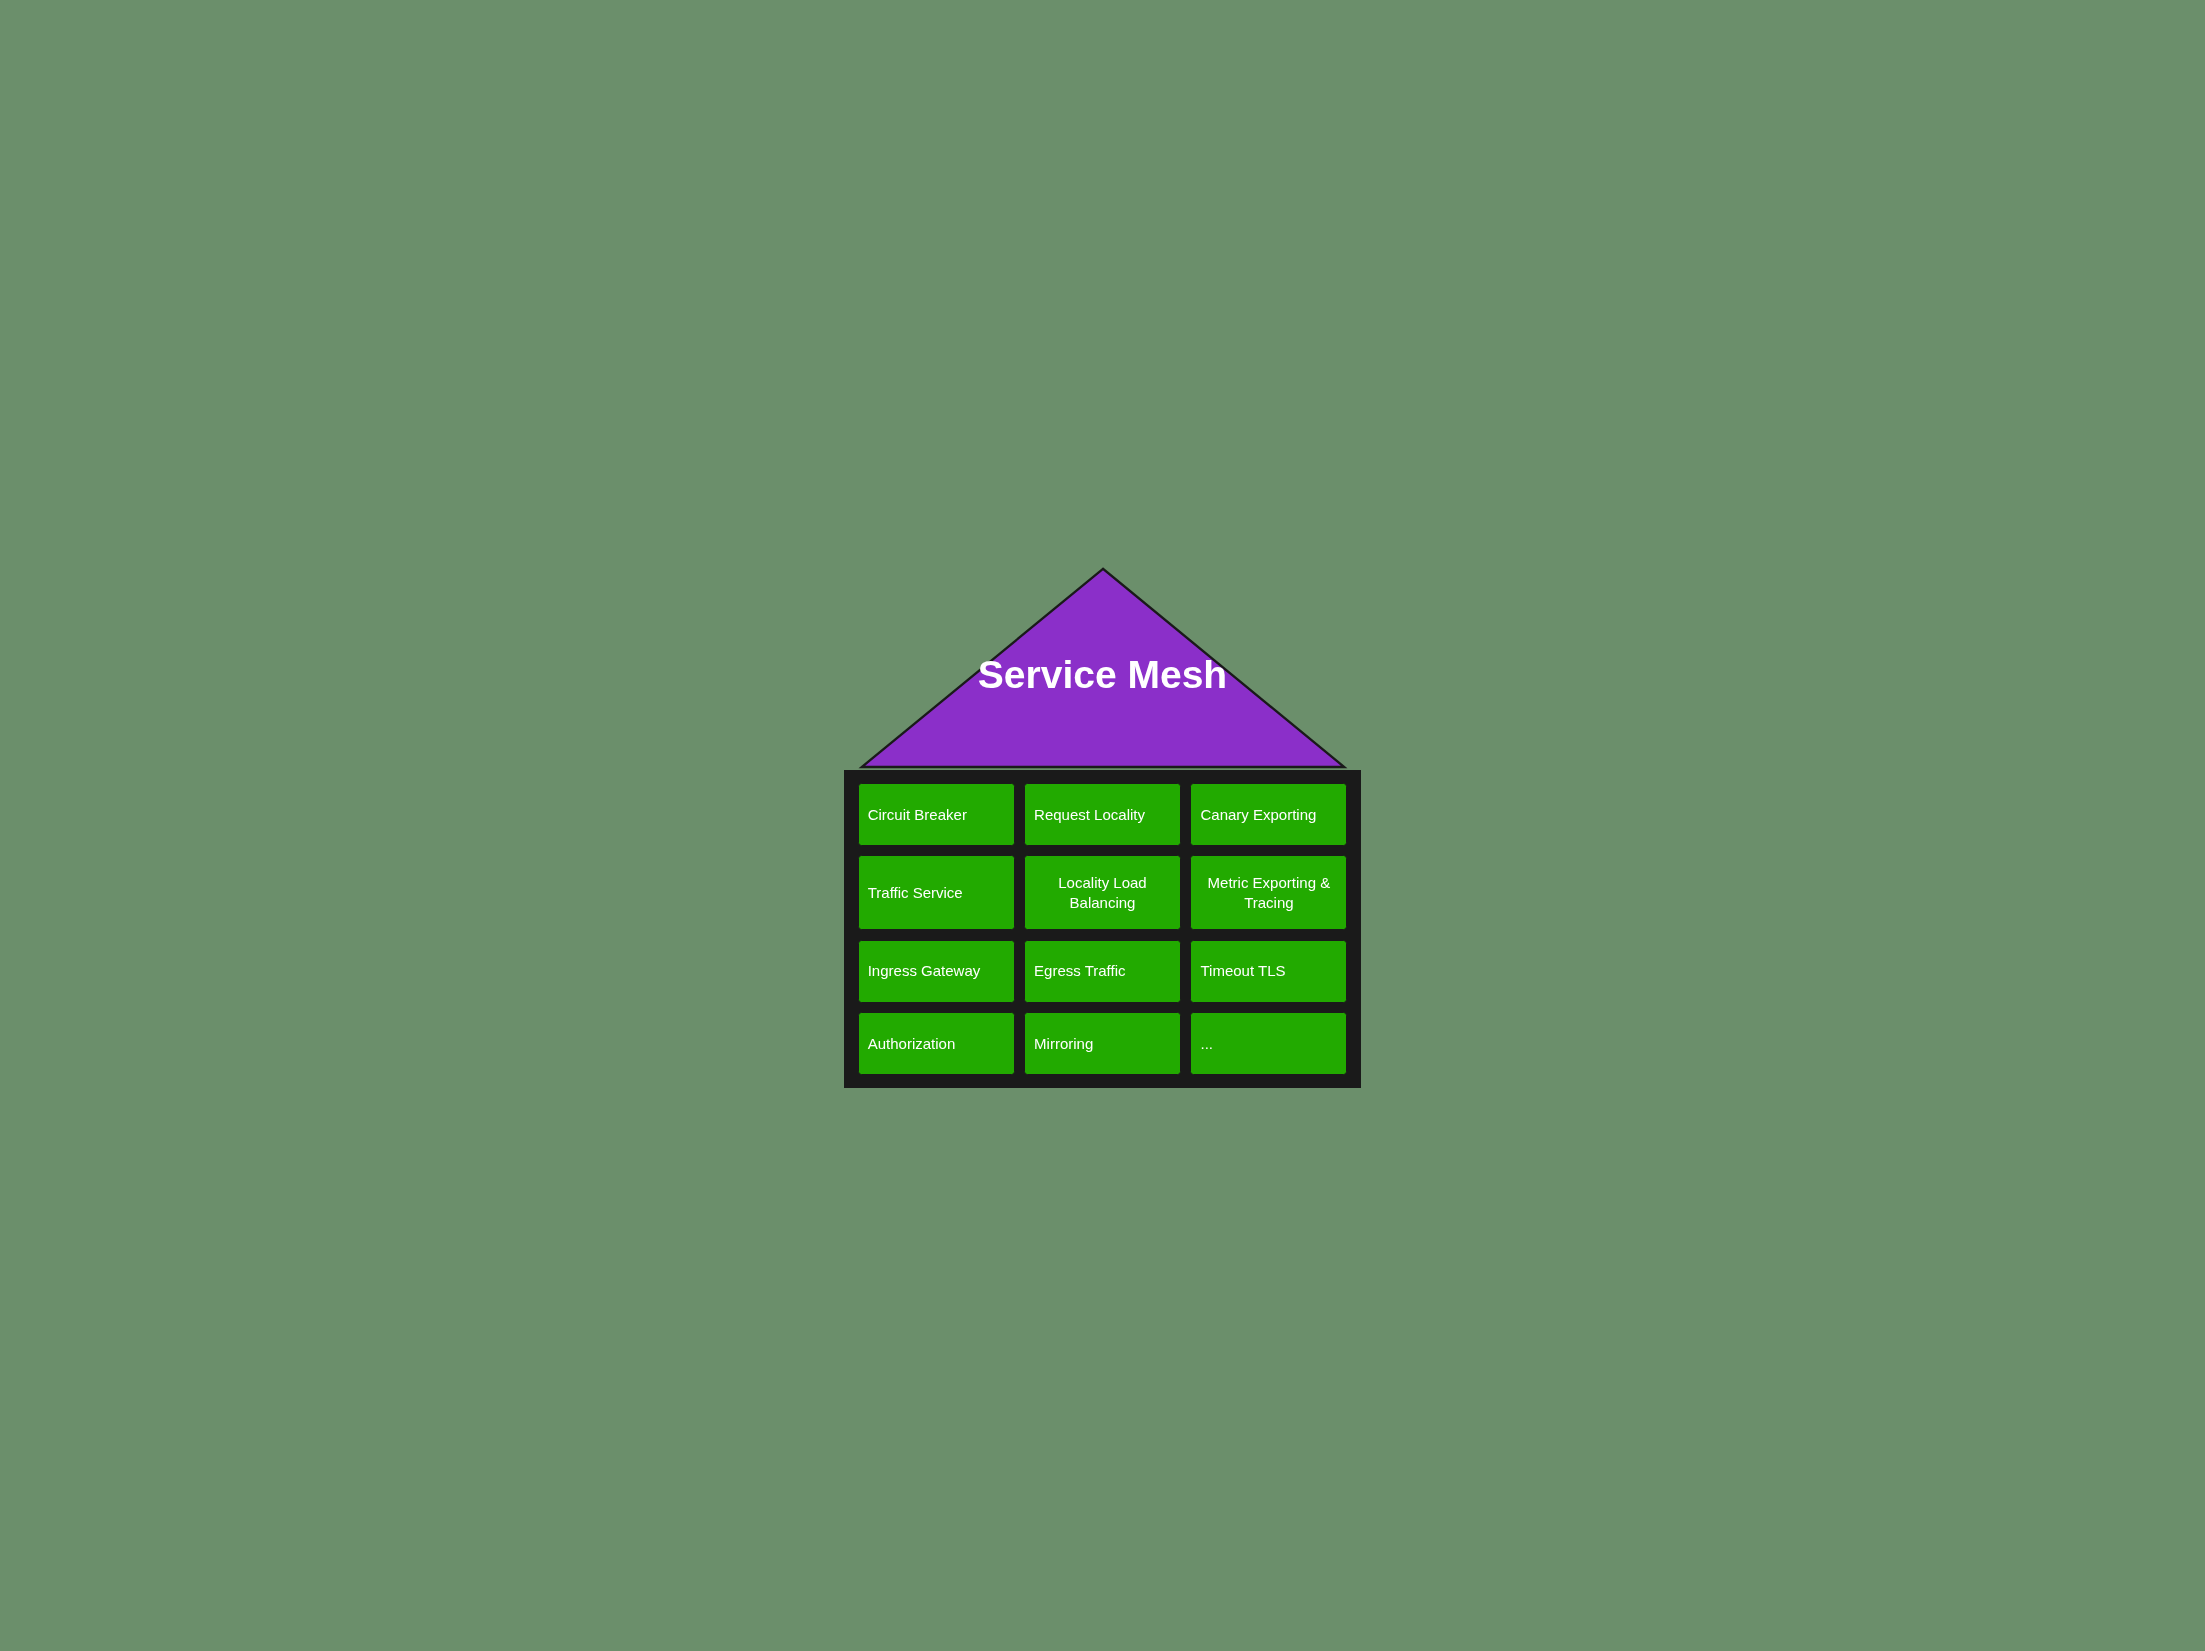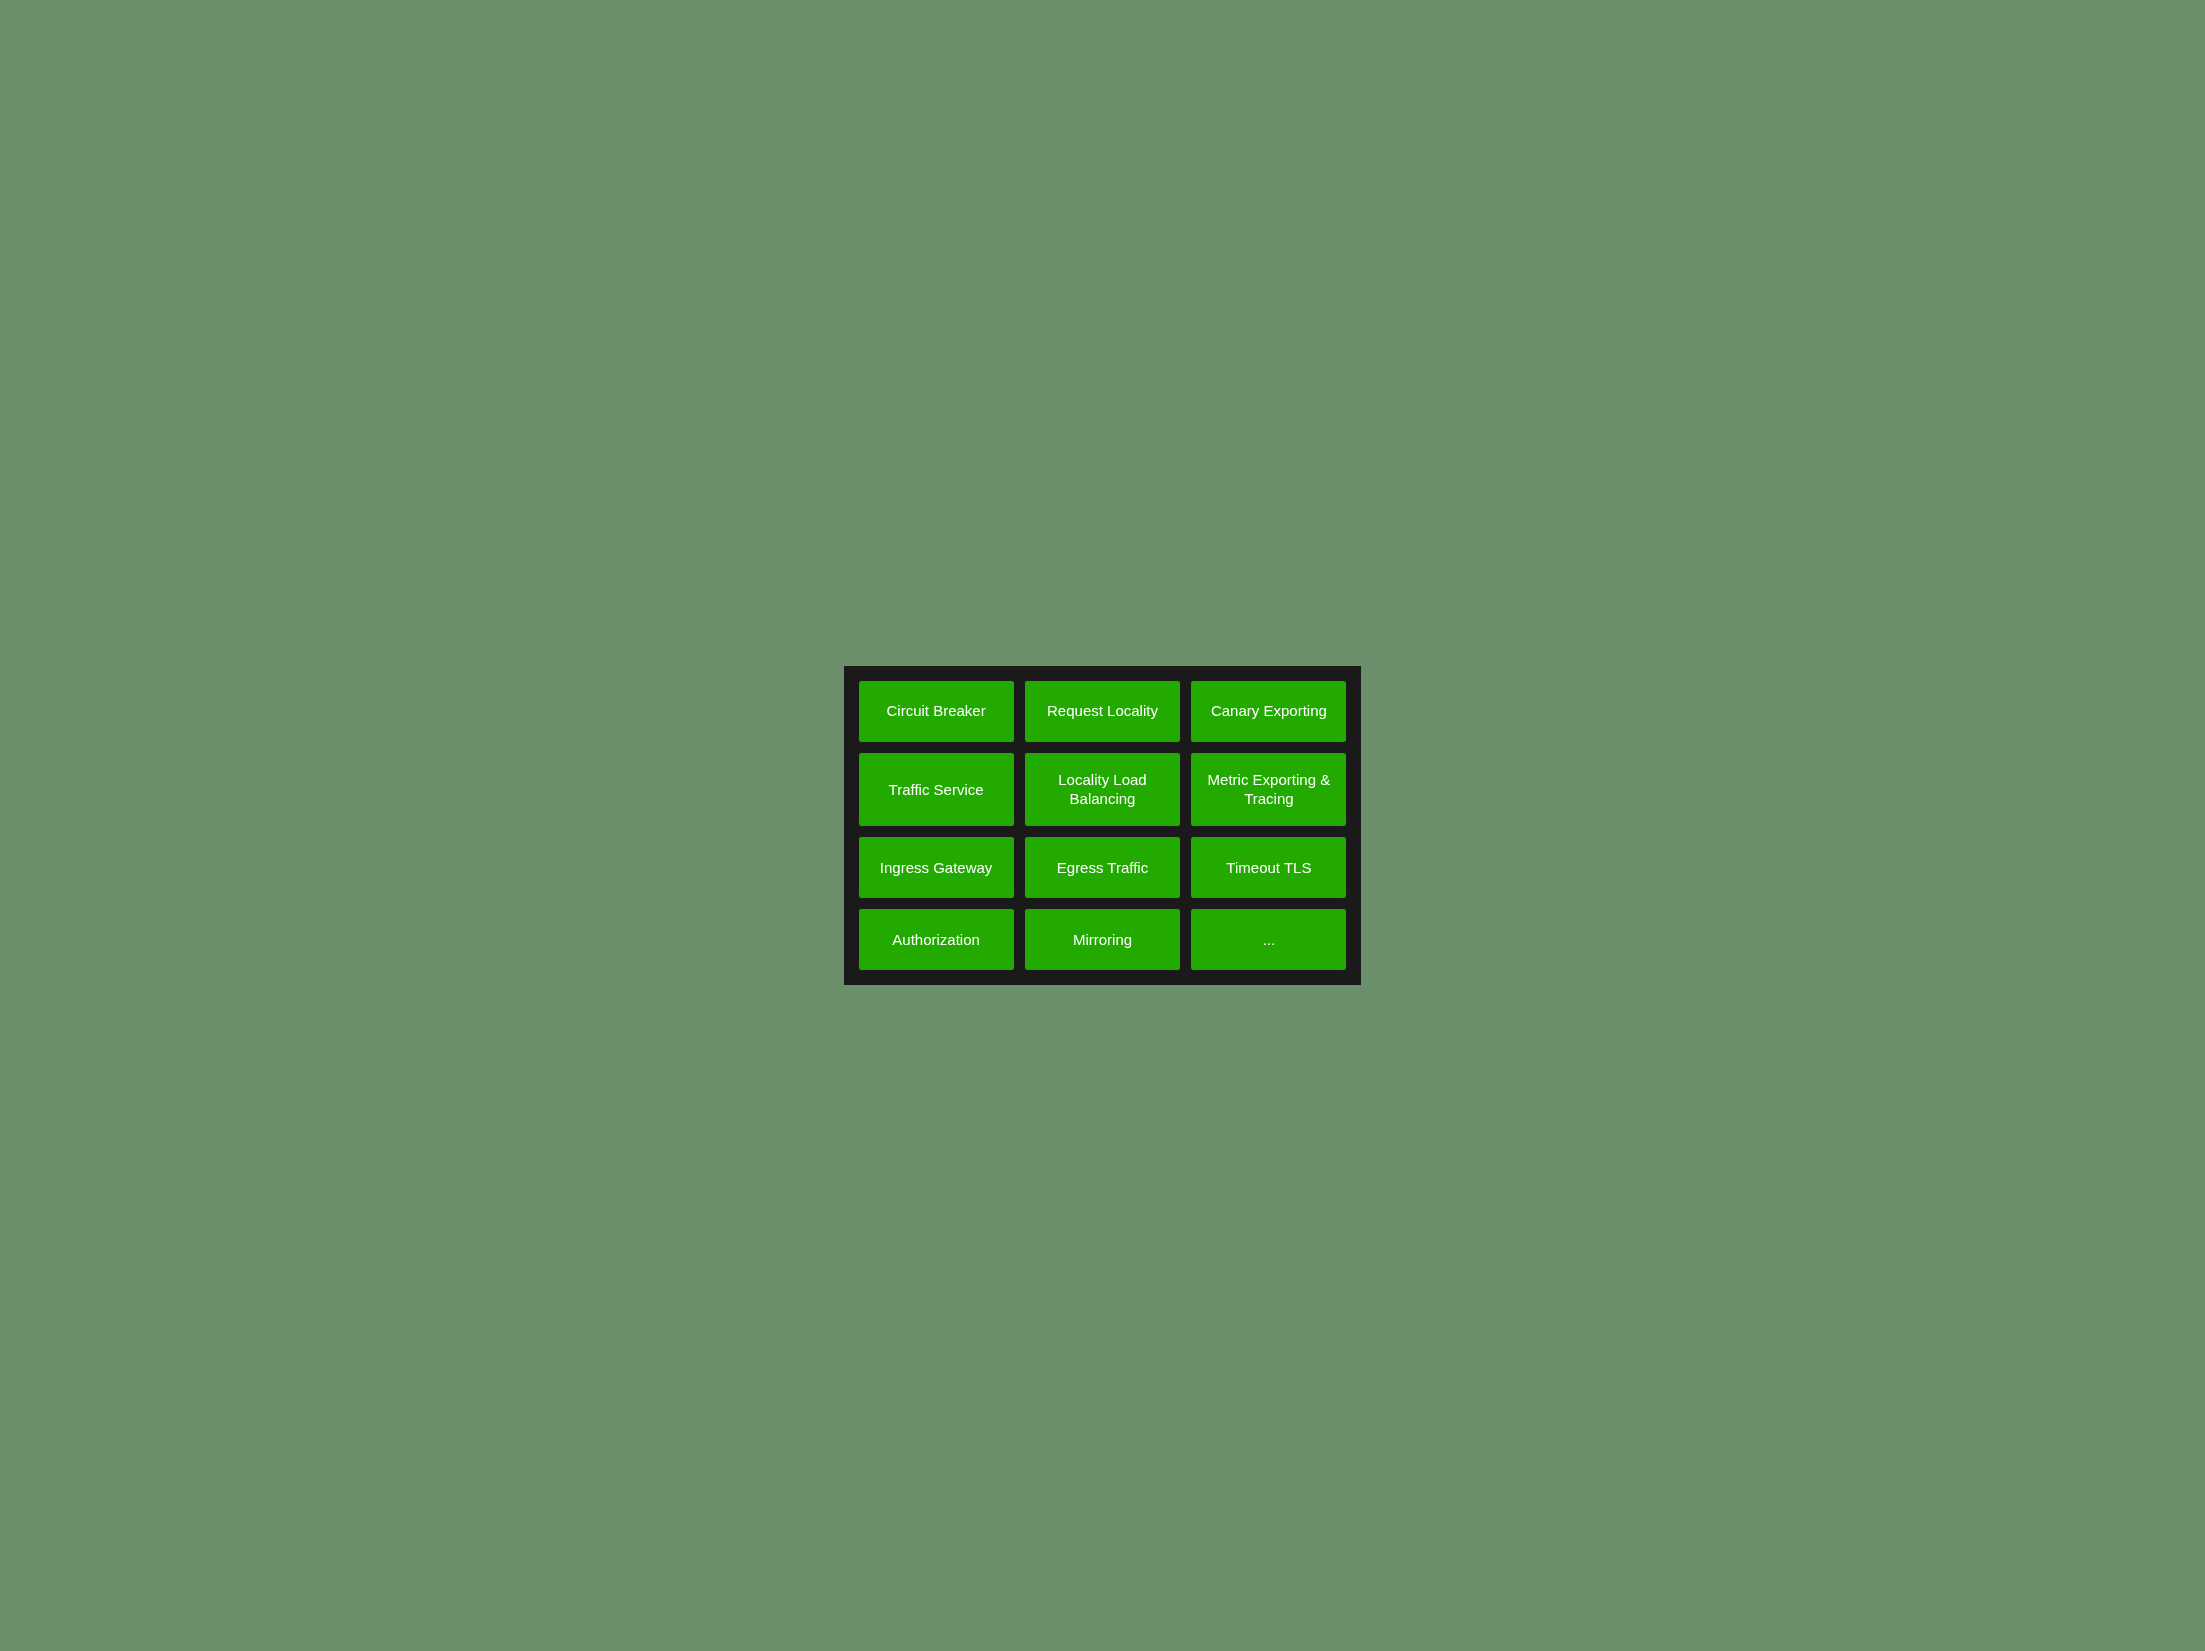--- a/index.html
+++ b/index.html
@@ -36,21 +36,21 @@
       grid-template-columns: repeat(3, 1fr);
       gap: 9.2px;
     }
 
     .cell {
       background-color: #22aa00;
       border: 1.7px solid #1a1a1a;
       border-radius: 3.4px;
       display: flex;
       align-items: center;
-      justify-content: center;
+      justify-content: flex-start;
       padding: 17px 9.2px;
       min-height: 63px;
     }
 
     .cell-label {
       color: white;
       font-size: 15px;
       font-weight: 500;
       text-align: center;
       line-height: 1.3;
@@ -75,20 +75,26 @@
       color: white;
       font-size: 39px;
       font-weight: 900;
       white-space: nowrap;
     }
   </style>
 </head>
 <body>
 
 <div class="container">
+  <div class="triangle-container">
+    <svg class="triangle-svg" viewBox="0 0 860 360" xmlns="http://www.w3.org/2000/svg">
+      <polygon points="430,10 10,355 850,355" fill="#8b2fc9" stroke="#1a1a1a" stroke-width="4"></polygon>
+    </svg>
+    <div class="triangle-label">Service Mesh</div>
+  </div>
 
   <div class="house-body">
     <div class="grid" id="grid-container">
     <div class="cell">
           <span class="cell-label">Circuit Breaker</span>
         </div>
         <div class="cell">
           <span class="cell-label">Request Locality</span>
         </div>
         <div class="cell">

